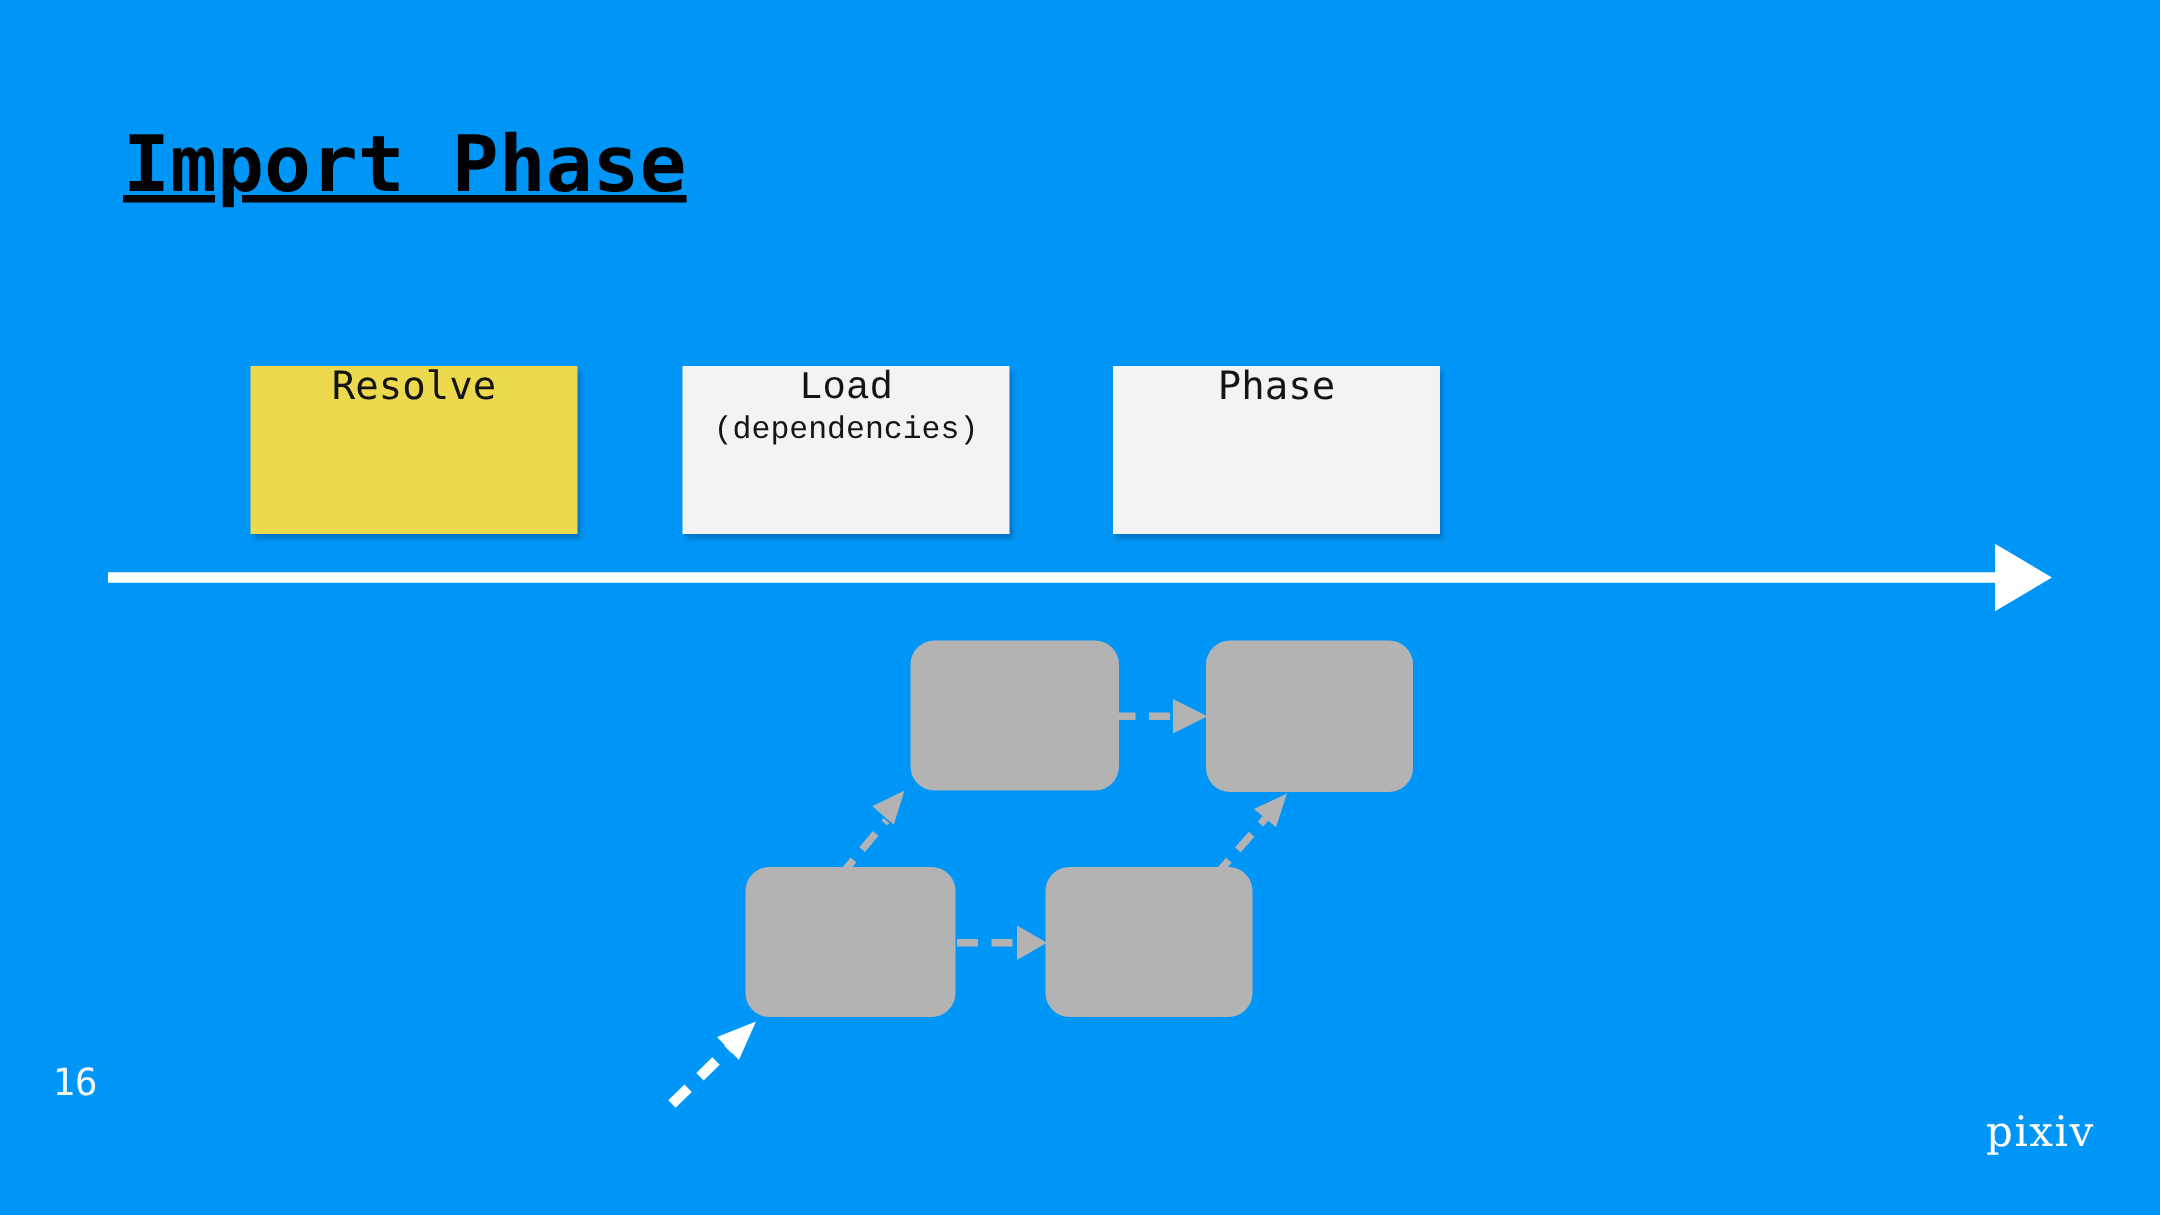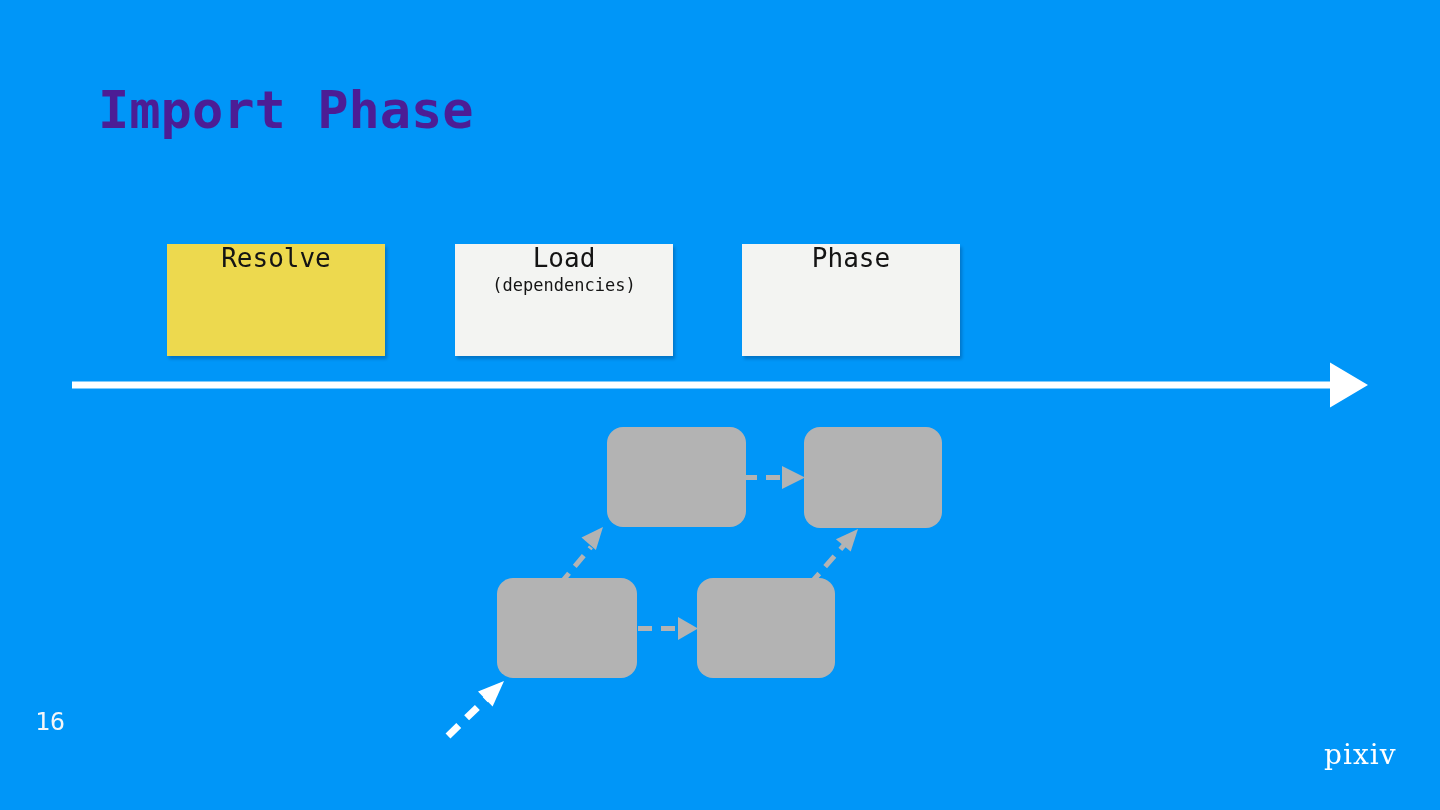--- a/index.html
+++ b/index.html
@@ -4,37 +4,37 @@
 <style>
   html,body{margin:0;padding:0;}
   body{
     width:1440px;height:810px;overflow:hidden;position:relative;
     background:#0096f8;
     font-family:"DejaVu Sans Mono","Liberation Mono",monospace;
   }
   .slide{position:absolute;inset:0;}
 
   .page-title{
-    position:absolute;left:98px;top:84px;
-    font-size:52px;font-weight:bold;color:#4c1d95;
-    line-height:1.0;letter-spacing:0px;white-space:nowrap;
+    position:absolute;left:82px;top:84px;
+    font-size:52px;font-weight:bold;color:#000000;
+    line-height:1.0;letter-spacing:0px;white-space:nowrap;text-decoration:underline;
   }
 
   .phase{
     position:absolute;top:244px;width:218px;height:112px;
     background:#f3f4f2;
     box-shadow:2px 3px 3px rgba(0,0,30,0.22);
     display:flex;flex-direction:column;align-items:center;
     color:#141414;z-index:2;
   }
   .phase.active{background:#edd94e;}
   .phase .label{font-size:26px;line-height:1.15;}
-  .phase .sub{font-size:17px;line-height:1.15;margin-top:2px;}
+  .phase .sub{font-size:21px;line-height:1.15;margin-top:2px;}
   #phase-resolve{left:167px;}
-  #phase-load{left:455px;}
+  #phase-load{left:455px;font-family:Liberation Mono, monospace;}
   #phase-link{left:742px;}
   #phase-evaluate{left:1032px;}
 
   .module{
     position:absolute;background:#b3b3b3;border-radius:16px;z-index:2;
   }
   #mod-top-left{left:607px;top:427px;width:139px;height:100px;}
   #mod-top-right{left:804px;top:427px;width:138px;height:101px;}
   #mod-bottom-left{left:497px;top:578px;width:140px;height:100px;}
   #mod-bottom-mid{left:697px;top:578px;width:138px;height:100px;}

